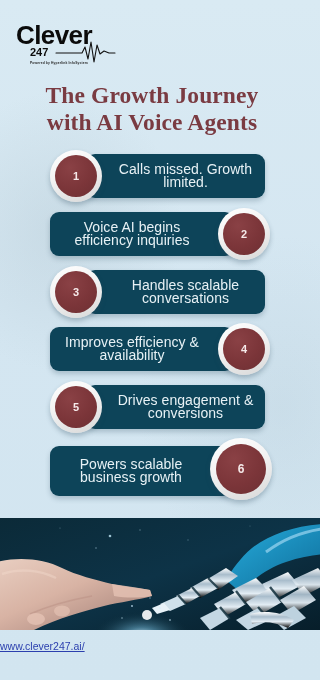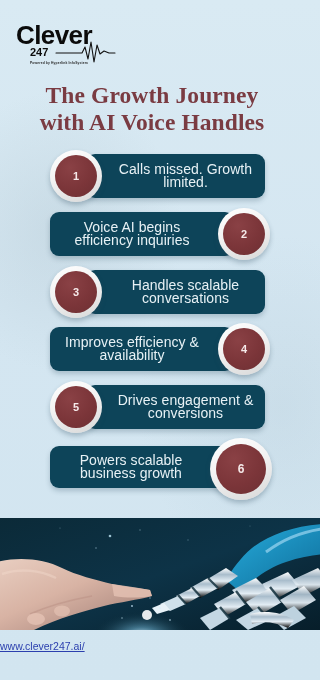--- a/index.html
+++ b/index.html
@@ -119,21 +119,21 @@
   
   .step.right .badge { right:50px; }
   .step.right .card  { left:50px; right:86px; }
   .step.right .card .ctext { padding-right:20px; }
 
   
   .step.big { height:62px; }
   .step.big .badge { width:62px; height:62px; right:48px; top:0; }
   .step.big .badge .disc { width:50px; height:50px; }
   .step.big .badge .num { font-size:12px; }
-  .step.big .card { top:8px; height:42px; left:50px; right:88px; }
+  .step.big .card { top:8px; height:50px; left:50px; right:88px; }
 
   
   #photo {
     position:absolute;
     left:0; top:518px;
     width:320px; height:112px;
     overflow:hidden;
     background:#0a2733;
   }
   #photo svg { display:block; width:320px; height:112px; }
@@ -163,21 +163,21 @@
     <svg viewBox="0 0 130 48" xmlns="http://www.w3.org/2000/svg">
       <text x="0" y="26" font-family="Liberation Sans, sans-serif" font-size="26" font-weight="700" fill="#0b0b0b" letter-spacing="-0.6">Clever</text>
       <text x="14" y="38" font-family="Liberation Sans, sans-serif" font-size="11" font-weight="700" fill="#0b0b0b">247</text>
       <path d="M40 35 L62 35 L66 35 L69 29 L72 41 L75 24 L78 44 L81 27 L84 36 L88 33 L93 35 L99 35" fill="none" stroke="#111" stroke-width="1.1" stroke-linejoin="round" stroke-linecap="round"></path>
       <text x="14" y="46" font-family="Liberation Sans, sans-serif" font-size="3.3" font-weight="700" fill="#2a2a2a" letter-spacing="0.15">Powered by Hyperlink InfoSystem</text>
     </svg>
   </div>
 
   <div id="title">
     <span class="l">The Growth Journey</span>
-    <span class="l">with AI Voice Handles</span>
+    <span class="l">with AI Voice Agents</span>
   </div>
 
   <div id="steps">
 
     <div class="step left" style="top:0px;">
       <div class="badge">
         <div class="disc">
           <span class="num">1</span>
         </div>
       </div>

